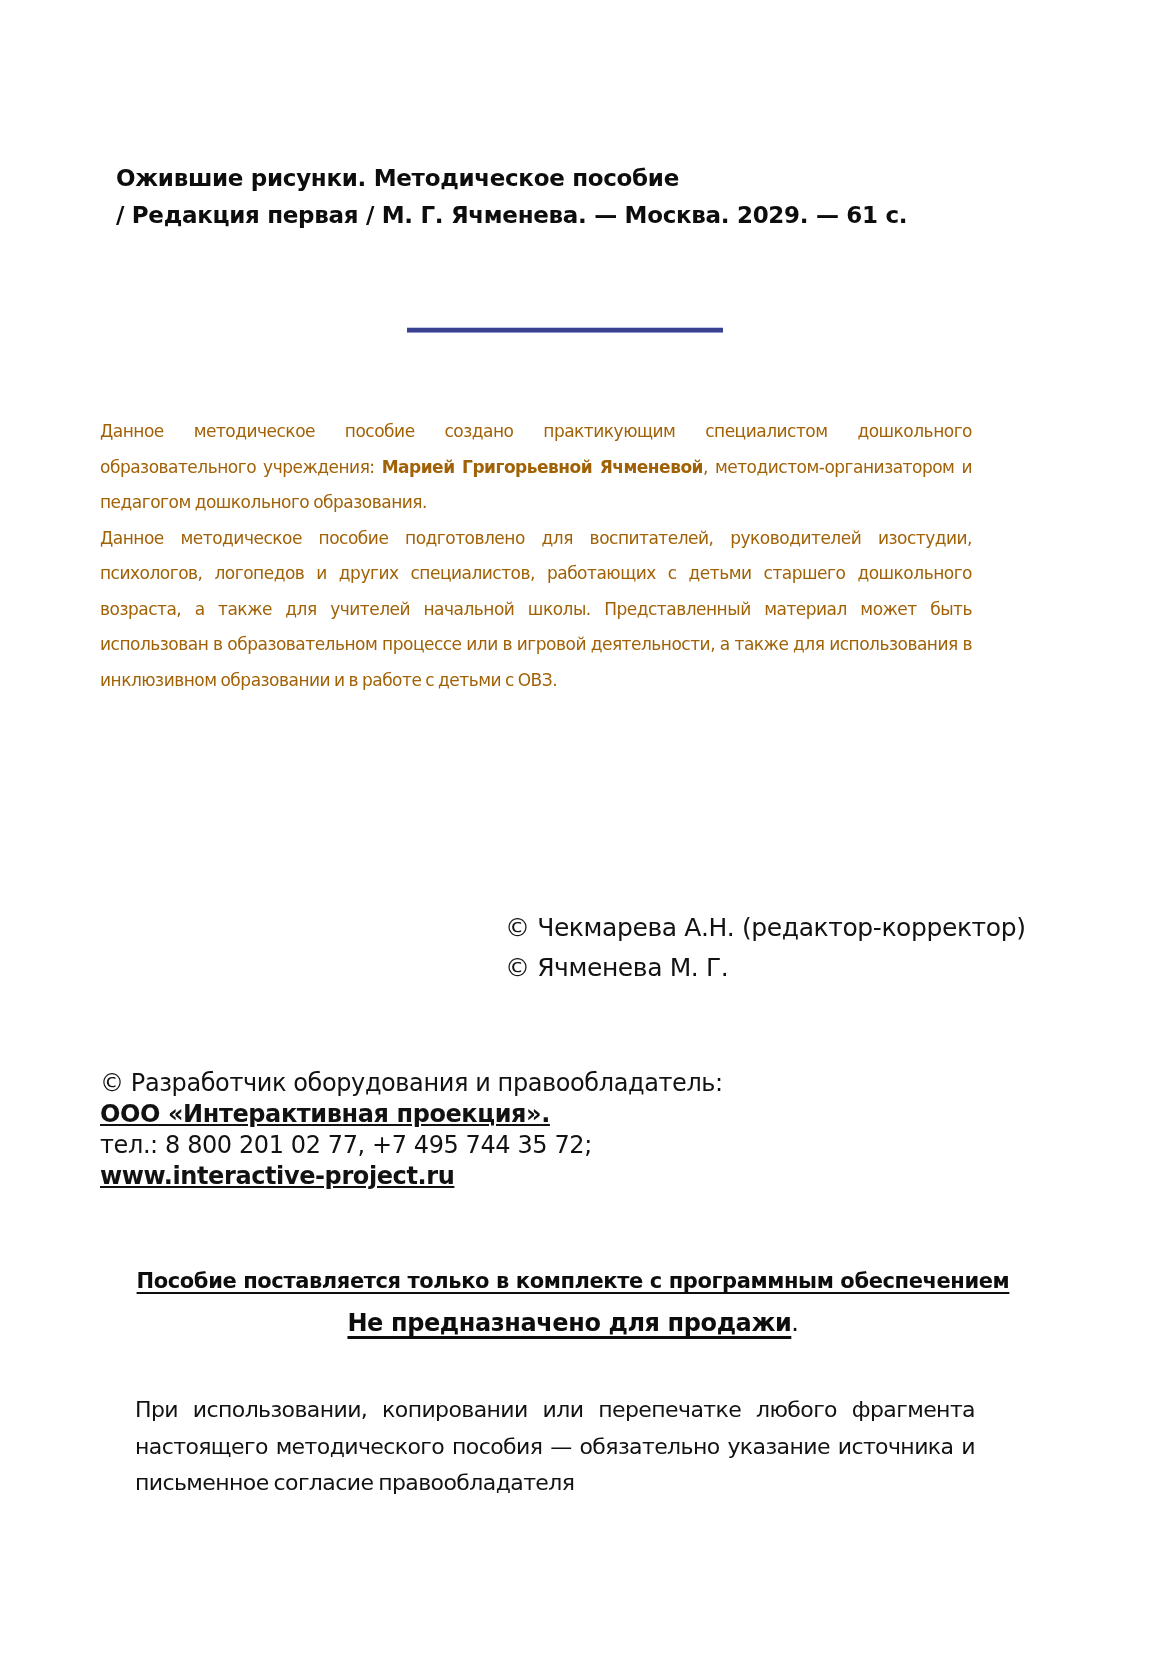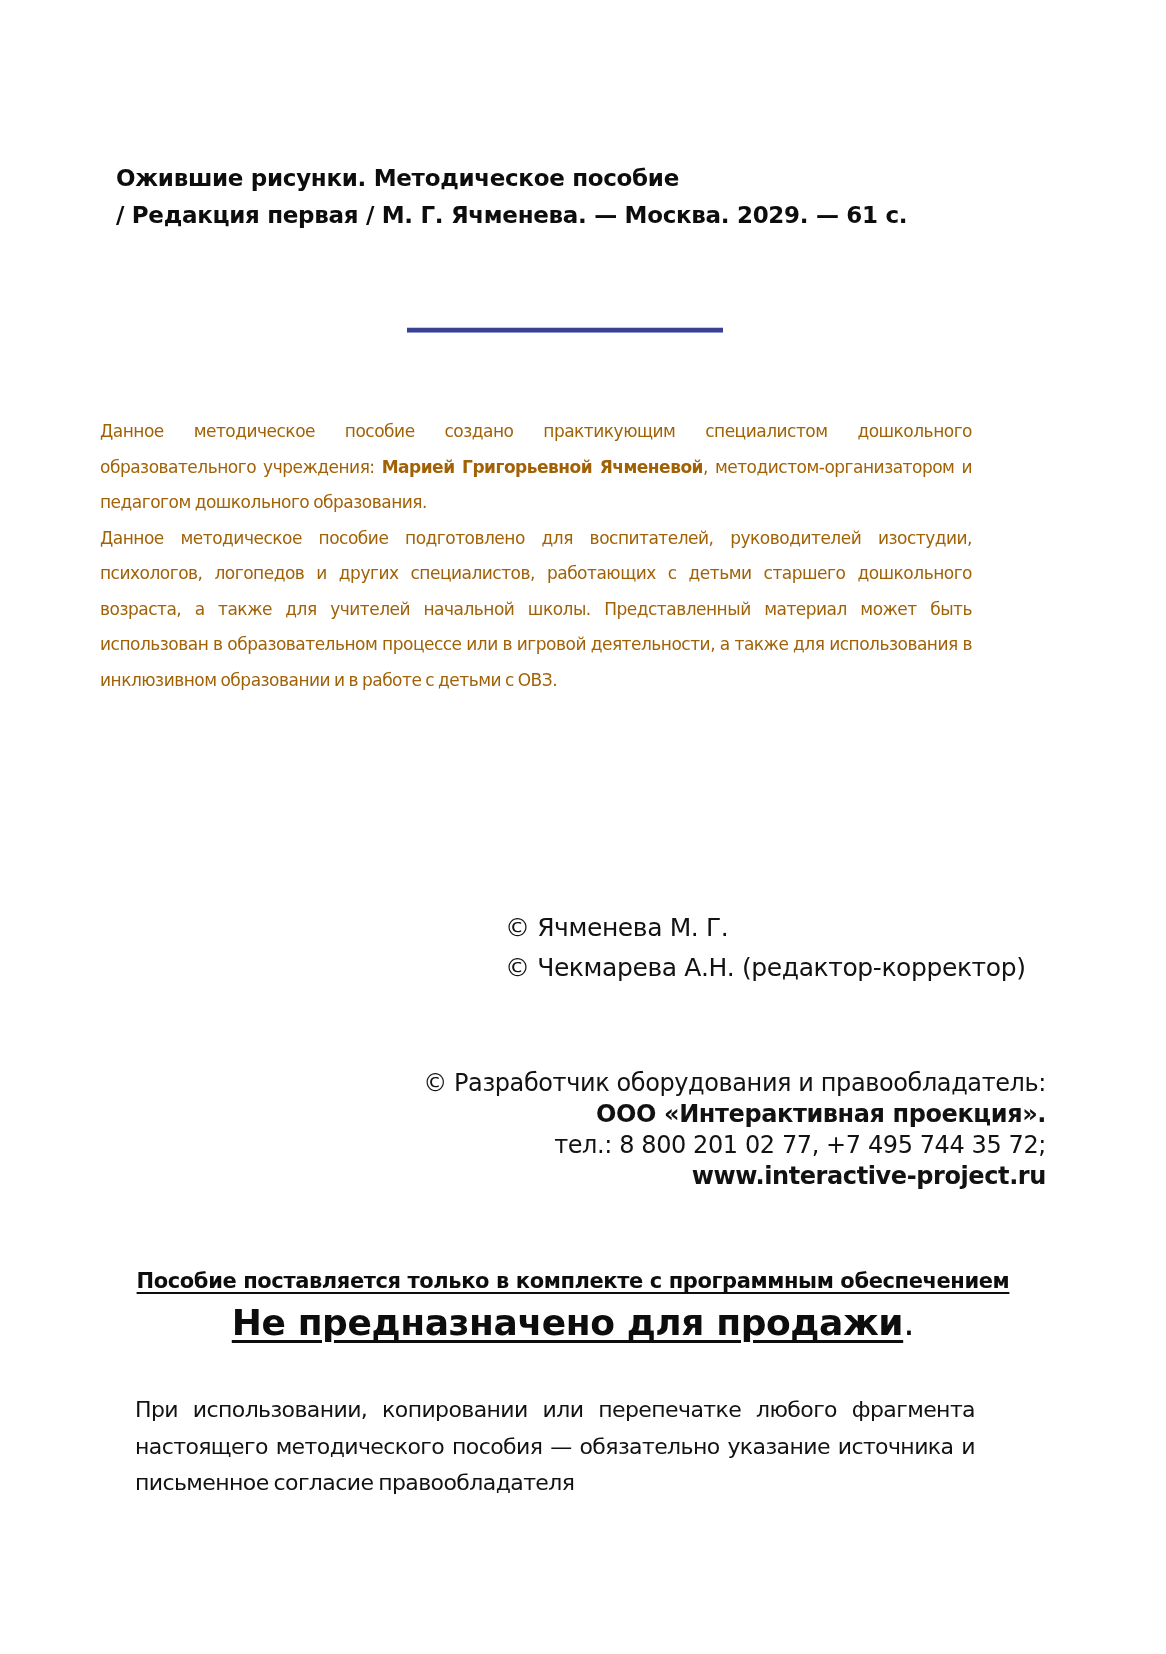--- a/index.html
+++ b/index.html
@@ -65,27 +65,27 @@
     color: #121212;
     white-space: nowrap;
   }
 
   
   .publisher {
     position: absolute;
     top: 1068px;
     left: 100px;
     width: 946px;
-    text-align: right;
+    text-align: left;
     font-size: 24px;
     line-height: 31px;
     letter-spacing: -0.4px;
     color: #121212;
   }
-  .publisher .bold-line { font-weight: bold; }
+  .publisher .bold-line { font-weight: bold; text-decoration: underline; }
 
   
   .notice {
     position: absolute;
     top: 1243px;
     left: 100px;
     width: 946px;
     text-align: center;
     color: #0d0d0d;
     margin-top: 22px;
@@ -94,21 +94,21 @@
     font-weight: bold;
     font-size: 21px;
     line-height: 32px;
     letter-spacing: -0.4px;
     text-decoration: underline;
     text-decoration-thickness: 2px;
     text-underline-offset: 4px;
   }
   .notice .not-for-sale {
     margin-top: 8px;
-    font-size: 36px;
+    font-size: 24px;
     line-height: 36px;
     letter-spacing: -0.4px;
   }
   .notice .not-for-sale .u {
     font-weight: bold;
     text-decoration: underline;
     text-decoration-thickness: 2.5px;
     text-underline-offset: 5px;
   }
 
@@ -137,22 +137,22 @@
   </div>
 
   <div class="divider"></div>
 
   <div class="intro">
     <p><span>Данное методическое пособие создано практикующим специалистом дошкольного образовательного учреждения: </span><span class="b">Марией Григорьевной Ячменевой</span><span>, методистом-организатором и педагогом дошкольного образования.</span></p>
     <p>Данное методическое пособие подготовлено для воспитателей, руководителей изостудии, психологов, логопедов и других специалистов, работающих с детьми старшего дошкольного возраста, а также для учителей начальной школы. Представленный материал может быть использован в образовательном процессе или в игровой деятельности, а также для использования в инклюзивном образовании и в работе с детьми с ОВЗ.</p>
   </div>
 
   <div class="authors">
+    <div>© Чекмарева А.Н. (редактор-корректор)</div>
     <div>© Ячменева М. Г.</div>
-    <div>© Чекмарева А.Н. (редактор-корректор)</div>
   </div>
 
   <div class="publisher">
     <div>© Разработчик оборудования и правообладатель:</div>
     <div class="bold-line">ООО «Интерактивная проекция».</div>
     <div>тел.: 8 800 201 02 77, +7 495 744 35 72;</div>
     <div class="bold-line">www.interactive-project.ru</div>
   </div>
 
   <div class="notice">

